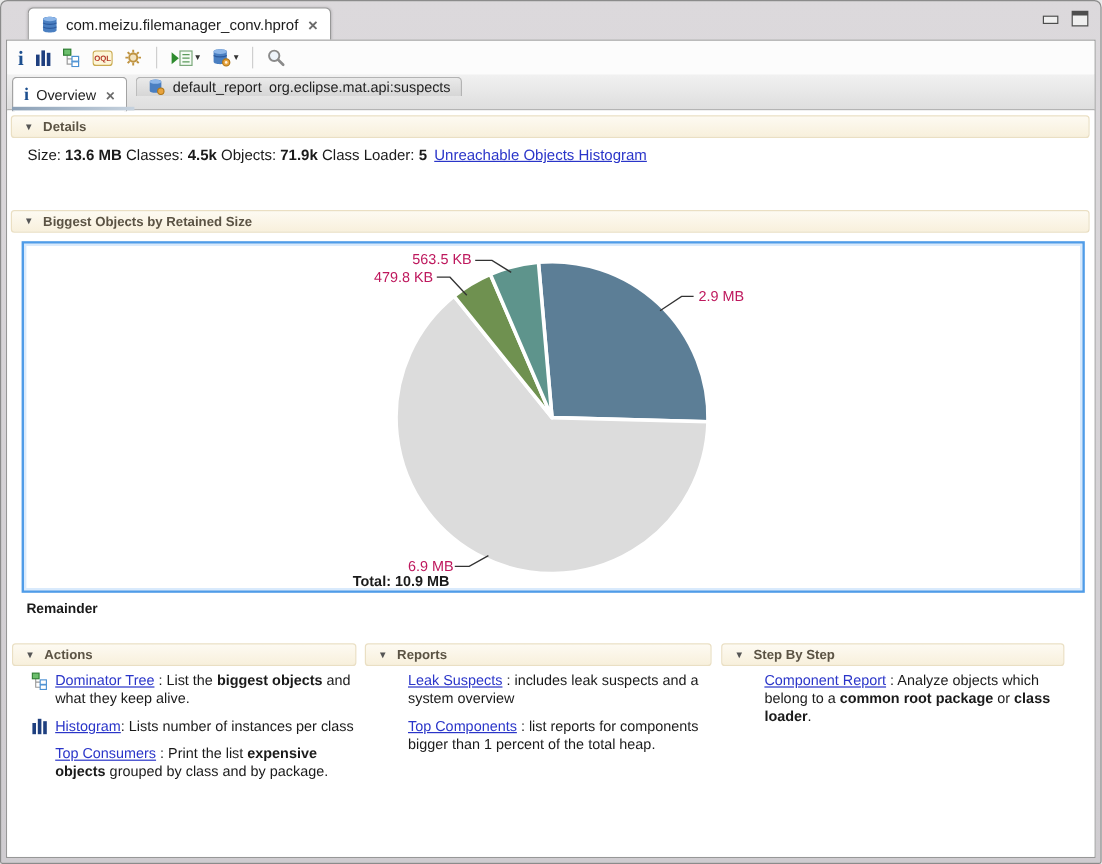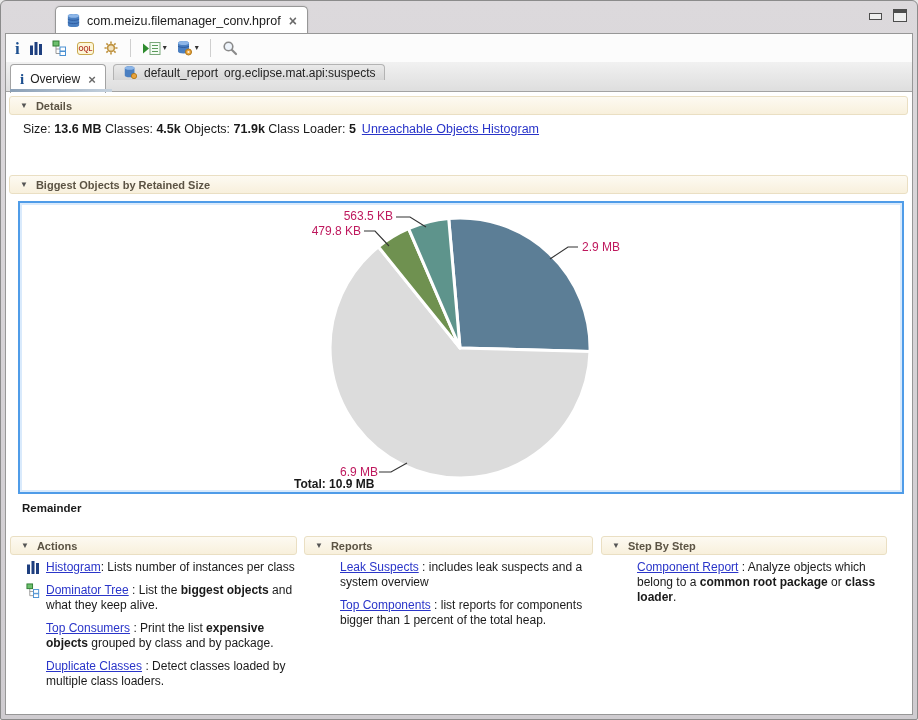--- a/index.html
+++ b/index.html
@@ -8,21 +8,21 @@
   a.lnk{color:#2a35c9;text-decoration:underline;cursor:pointer;}
   b,.b{font-weight:bold;}
 
   
   .window{position:absolute;inset:0;background:linear-gradient(#dcd9dc,#cfccd0);
     border:1px solid #8b8b8b;border-radius:6px 6px 2px 2px;}
   .titlebar{position:absolute;left:4px;right:4px;top:2px;height:30px;}
   .editor-tab{position:absolute;left:18px;top:3px;height:28px;background:#ffffff;
     border:1px solid #979797;border-bottom:none;border-radius:5px 5px 0 0;
     display:flex;align-items:center;padding:0 10px;gap:6px;font-size:12.5px;color:#1c1c1c;
-    box-shadow:0 0 2px rgba(0,0,0,.15);margin-left:32px;}
+    box-shadow:0 0 2px rgba(0,0,0,.15);}
   .winbtn{position:absolute;border:1px solid #4d4d4d;background:#efefef;}
   .btn-min{left:864px;top:10px;width:13px;height:7px;}
   .btn-max{left:888px;top:6px;width:14px;height:13px;border-top-width:4px;}
   .tabclose{color:#6b6b6b;font-weight:bold;font-size:14px;line-height:1;cursor:pointer;margin-left:2px;}
 
   
   .main{position:absolute;left:4px;right:4px;top:32px;bottom:4px;background:#ffffff;
     border:1px solid #979797;}
   .toolbar{position:absolute;left:0;right:0;top:0;height:28px;background:#fcfcfc;
     display:flex;align-items:center;padding-left:9px;gap:9px;}
@@ -217,44 +217,41 @@
       <div class="remainder">Remainder</div>
 
       <div class="col col1">
         <div class="band">
           <span class="twisty">▼</span>
           <span class="lbl">Actions</span>
         </div>
         <div class="items">
           <div class="item">
             <span class="itemicon">
-              <svg width="14" height="14" viewBox="0 0 14 14">
-                  <rect x="1" y="4.5" width="3" height="9.5" fill="#1e3f7f"></rect>
-                  <rect x="5.5" y="1" width="3" height="13" fill="#1e3f7f"></rect>
-                  <rect x="10" y="3" width="3" height="11" fill="#1e3f7f"></rect>
-                </svg>
-            </span>
-            <a class="lnk">Histogram</a><span>: Lists number of instances per class</span>
-          </div>
-          <div class="item">
-            <span class="itemicon">
               <svg width="15" height="15" viewBox="0 0 16 16">
                   <path d="M4 6v7.5h4M4 9h4" stroke="#9a9a9a" fill="none"></path>
                   <rect x="1" y="1" width="6" height="5" fill="#6cbf6c" stroke="#2e7d32"></rect>
                   <rect x="8" y="7" width="5.5" height="4" fill="#fff" stroke="#4a90d2"></rect>
                   <rect x="8" y="11.5" width="5.5" height="4" fill="#fff" stroke="#4a90d2"></rect>
                 </svg>
             </span>
             <a class="lnk">Dominator Tree</a><span> : List the </span><b>biggest objects</b><span> and what they keep alive.</span>
           </div>
           <div class="item">
+            <span class="itemicon">
+              <svg width="14" height="14" viewBox="0 0 14 14">
+                  <rect x="1" y="4.5" width="3" height="9.5" fill="#1e3f7f"></rect>
+                  <rect x="5.5" y="1" width="3" height="13" fill="#1e3f7f"></rect>
+                  <rect x="10" y="3" width="3" height="11" fill="#1e3f7f"></rect>
+                </svg>
+            </span>
+            <a class="lnk">Histogram</a><span>: Lists number of instances per class</span>
+          </div>
+          <div class="item">
             <a class="lnk">Top Consumers</a><span> : Print the list </span><b>expensive objects</b><span> grouped by class and by package.</span>
-          </div>
-          <div class="item">
-            <a class="lnk">Duplicate Classes</a><span> : Detect classes loaded by multiple class loaders.</span>
           </div>
         </div>
       </div>
 
       <div class="col col2">
         <div class="band">
           <span class="twisty">▼</span>
           <span class="lbl">Reports</span>
         </div>
         <div class="items">

